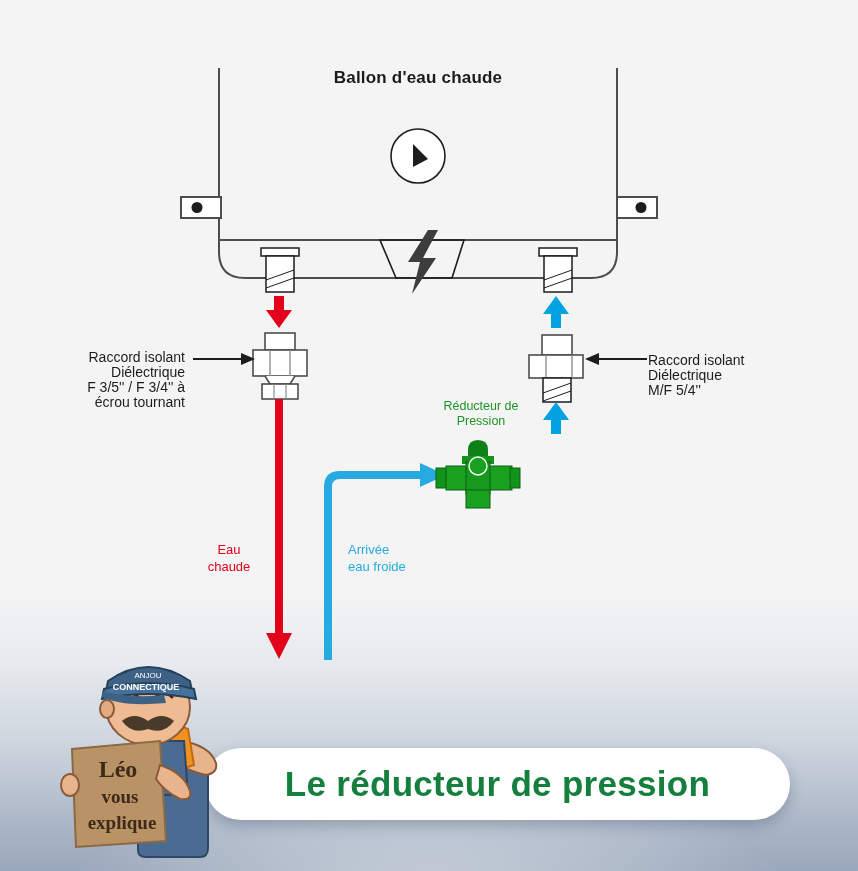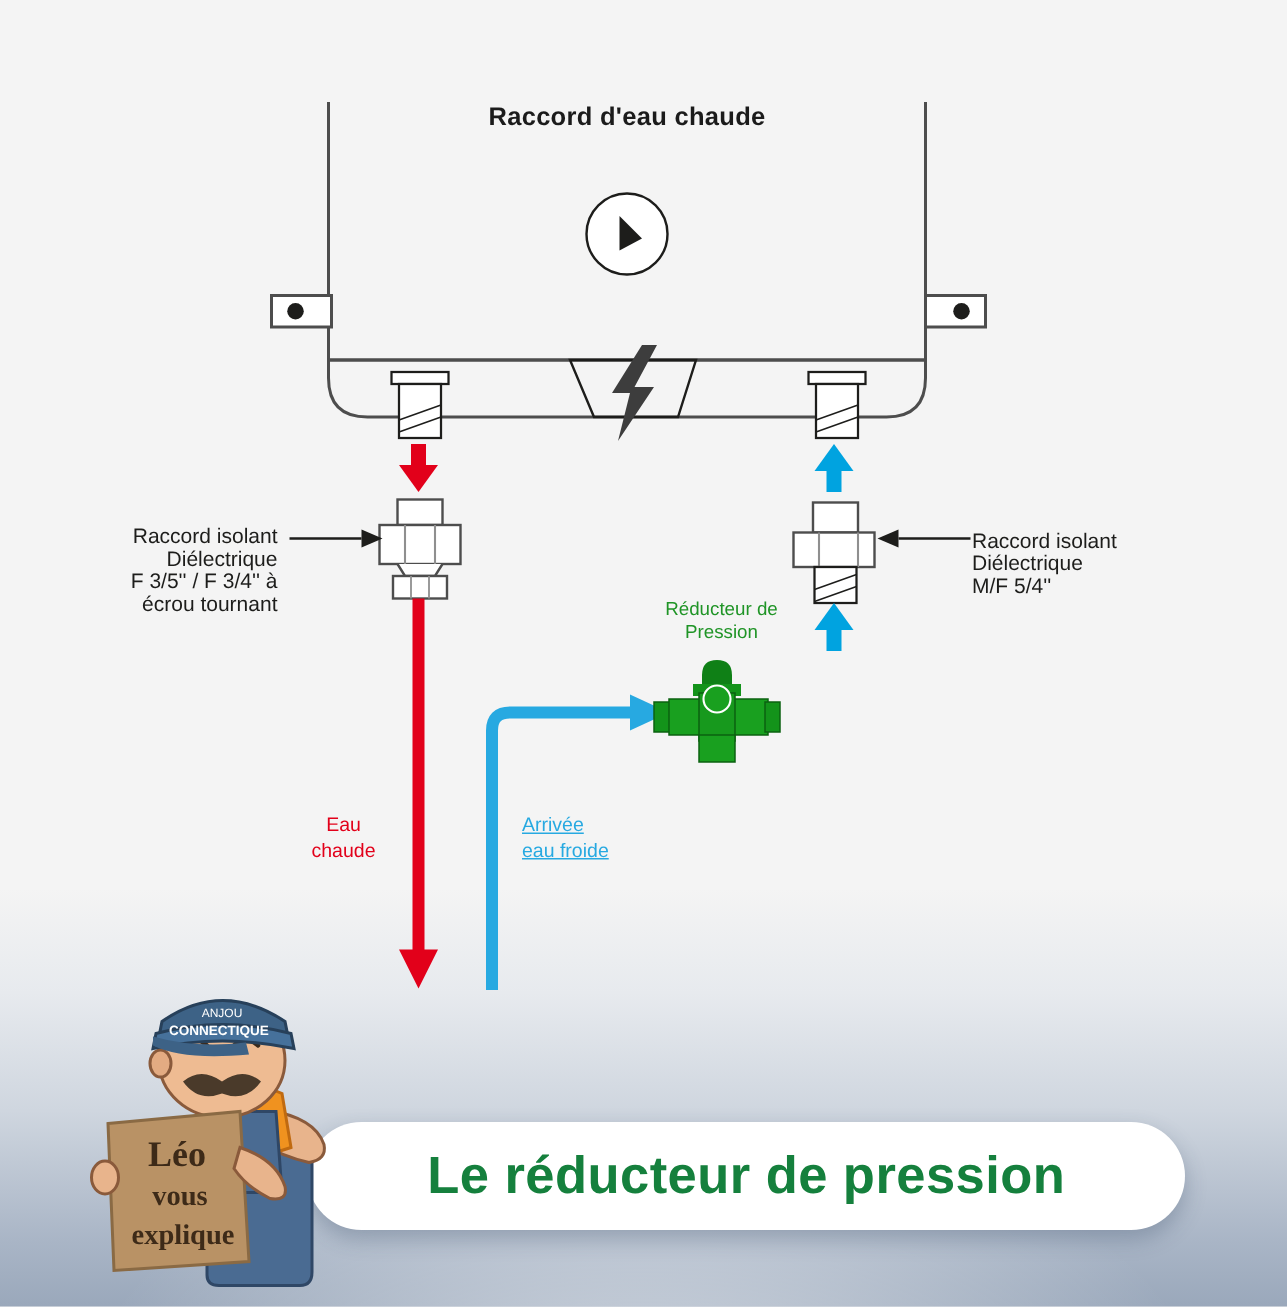--- a/index.html
+++ b/index.html
@@ -47,21 +47,21 @@
     position:absolute;left:425px;top:399px;width:112px;
     text-align:center;font-size:12.5px;line-height:15px;
     color:#1f9426;font-weight:normal;
   }
   .hot-label{
     position:absolute;left:188px;top:541px;width:82px;
     text-align:center;font-size:13px;line-height:17px;color:#e2001a;
   }
   .cold-label{
     position:absolute;left:348px;top:541px;width:96px;
-    text-align:left;font-size:13px;line-height:17px;color:#27a9e1;text-decoration:underline;
+    text-align:left;font-size:13px;line-height:17px;color:#27a9e1;
   }
 
   
   #banner{
     position:absolute;left:205px;top:748px;width:585px;height:72px;
     background:#ffffff;border-radius:36px;
     box-shadow:0 6px 14px rgba(40,60,90,.28);
     display:flex;align-items:center;justify-content:center;
     z-index:6;
   }
@@ -85,21 +85,21 @@
 
     <line x1="59" y1="8" x2="59" y2="180" stroke="#4d4d4d" stroke-width="2"></line>
 
     <line x1="457" y1="8" x2="457" y2="180" stroke="#4d4d4d" stroke-width="2"></line>
 
     <path d="M59,180 L457,180 L457,192 Q457,218 431,218 L85,218 Q59,218 59,192 Z" fill="none" stroke="#4d4d4d" stroke-width="2"></path>
 
     <line x1="59" y1="180" x2="457" y2="180" stroke="#4d4d4d" stroke-width="2"></line>
   </svg>
 
-  <div class="tank-title">Raccord d'eau chaude</div>
+  <div class="tank-title">Ballon d'eau chaude</div>
 
   <svg class="abs" style="left:389px;top:127px;" width="58" height="58">
     <circle cx="29" cy="29" r="27" fill="#ffffff" stroke="#1d1d1b" stroke-width="1.6"></circle>
     <polygon points="24,17 39,32 24,40" fill="#1d1d1b"></polygon>
   </svg>
 
   <svg class="abs" style="left:180px;top:196px;" width="42" height="24">
     <rect x="1" y="1" width="40" height="21" fill="#ffffff" stroke="#4d4d4d" stroke-width="2"></rect>
     <circle cx="17" cy="11.5" r="5.5" fill="#1d1d1b"></circle>
   </svg>

